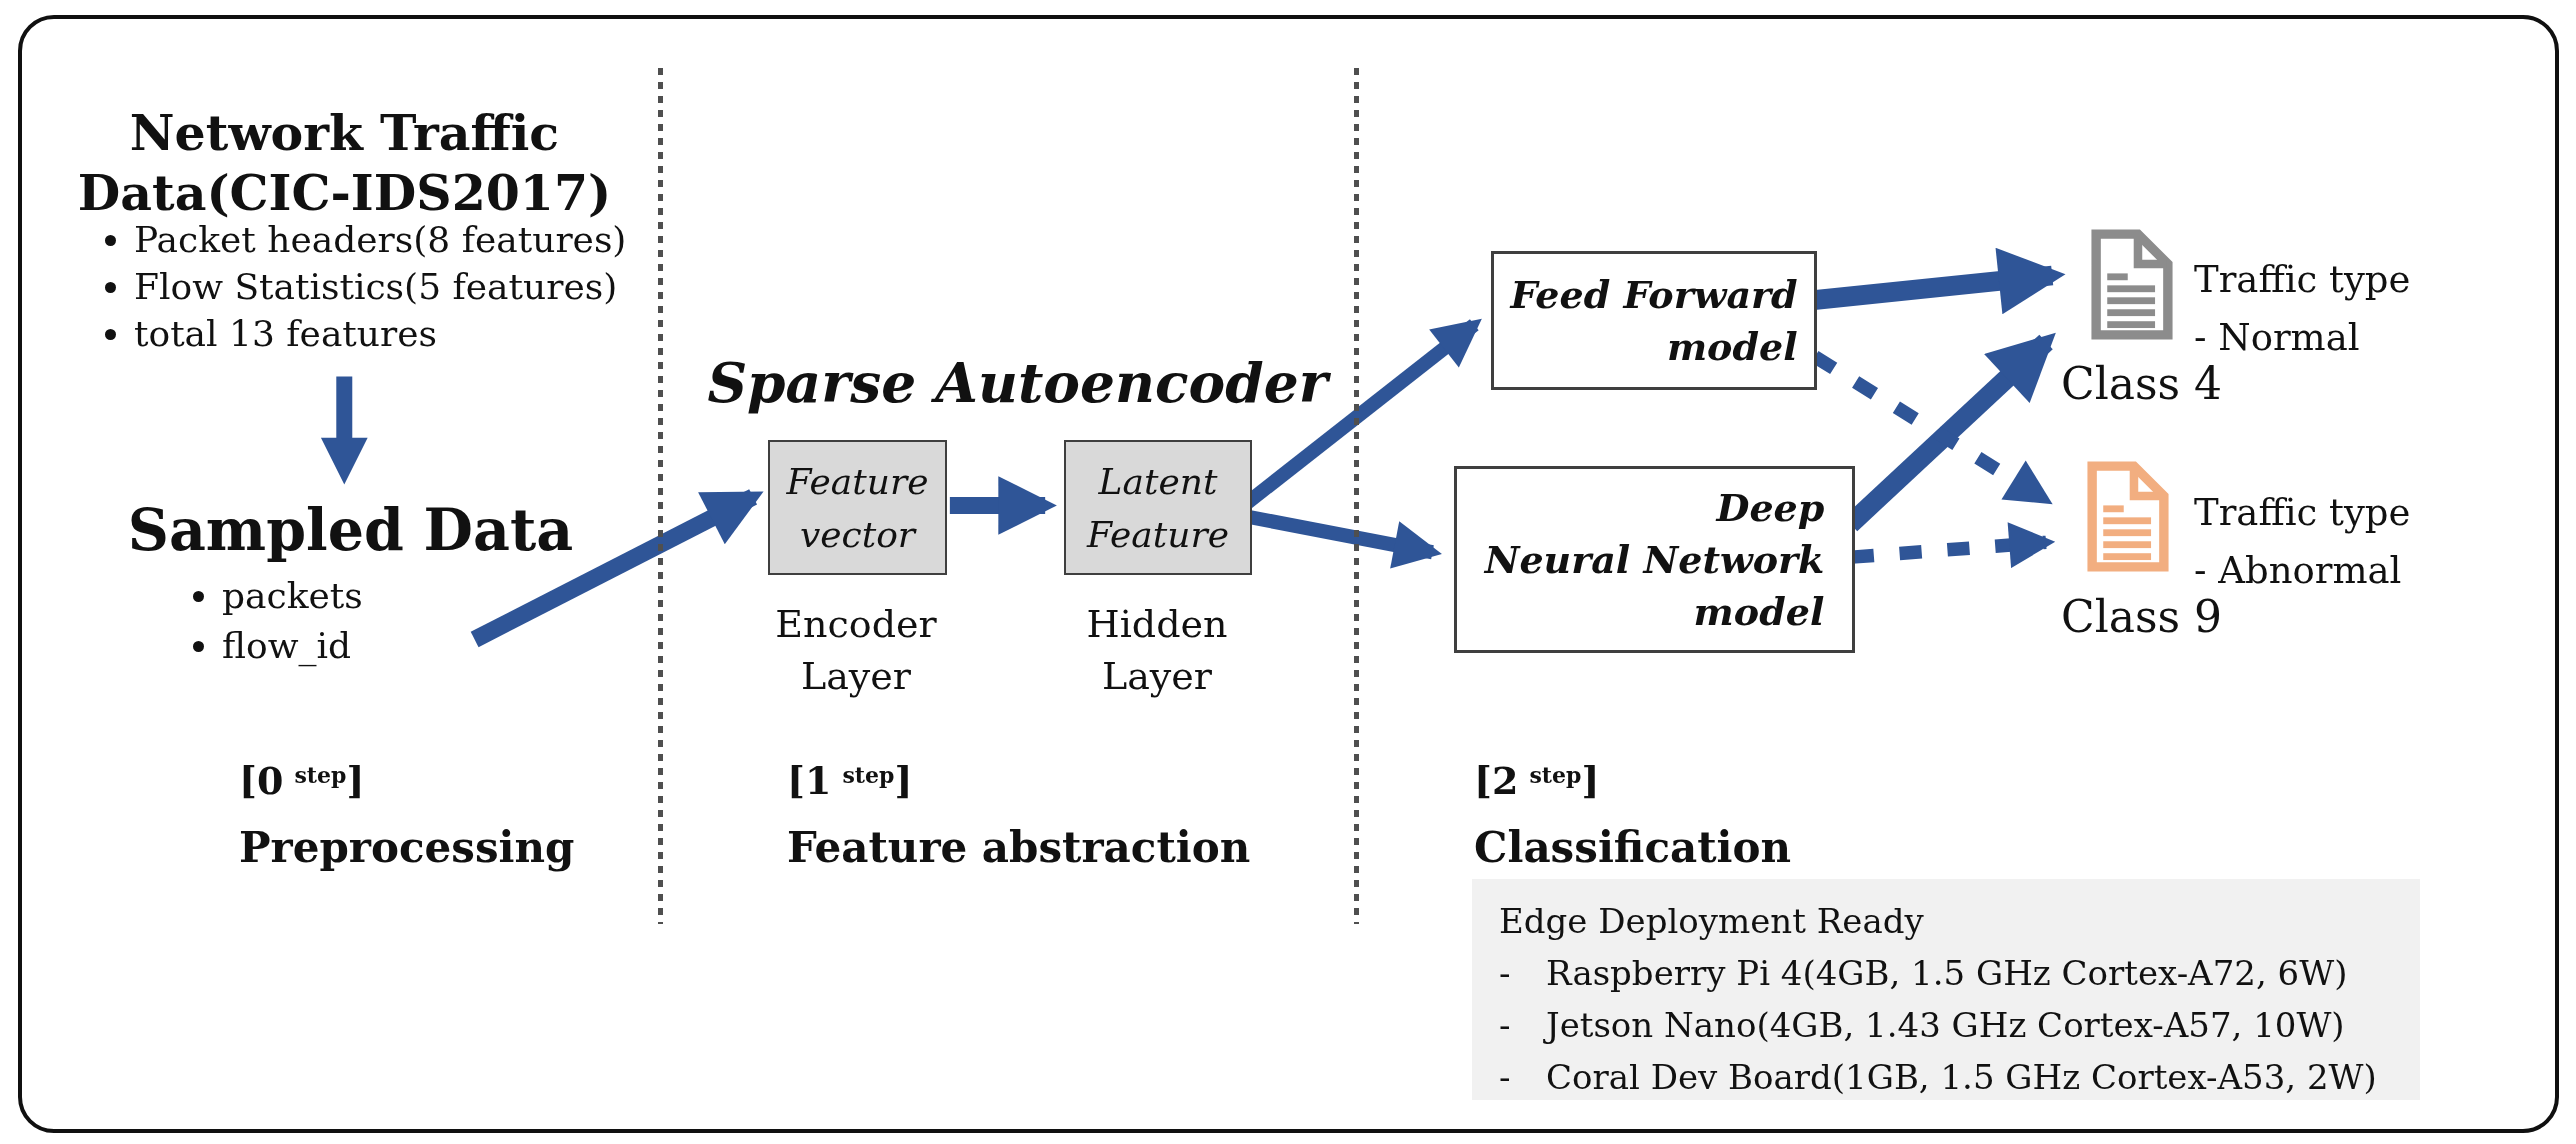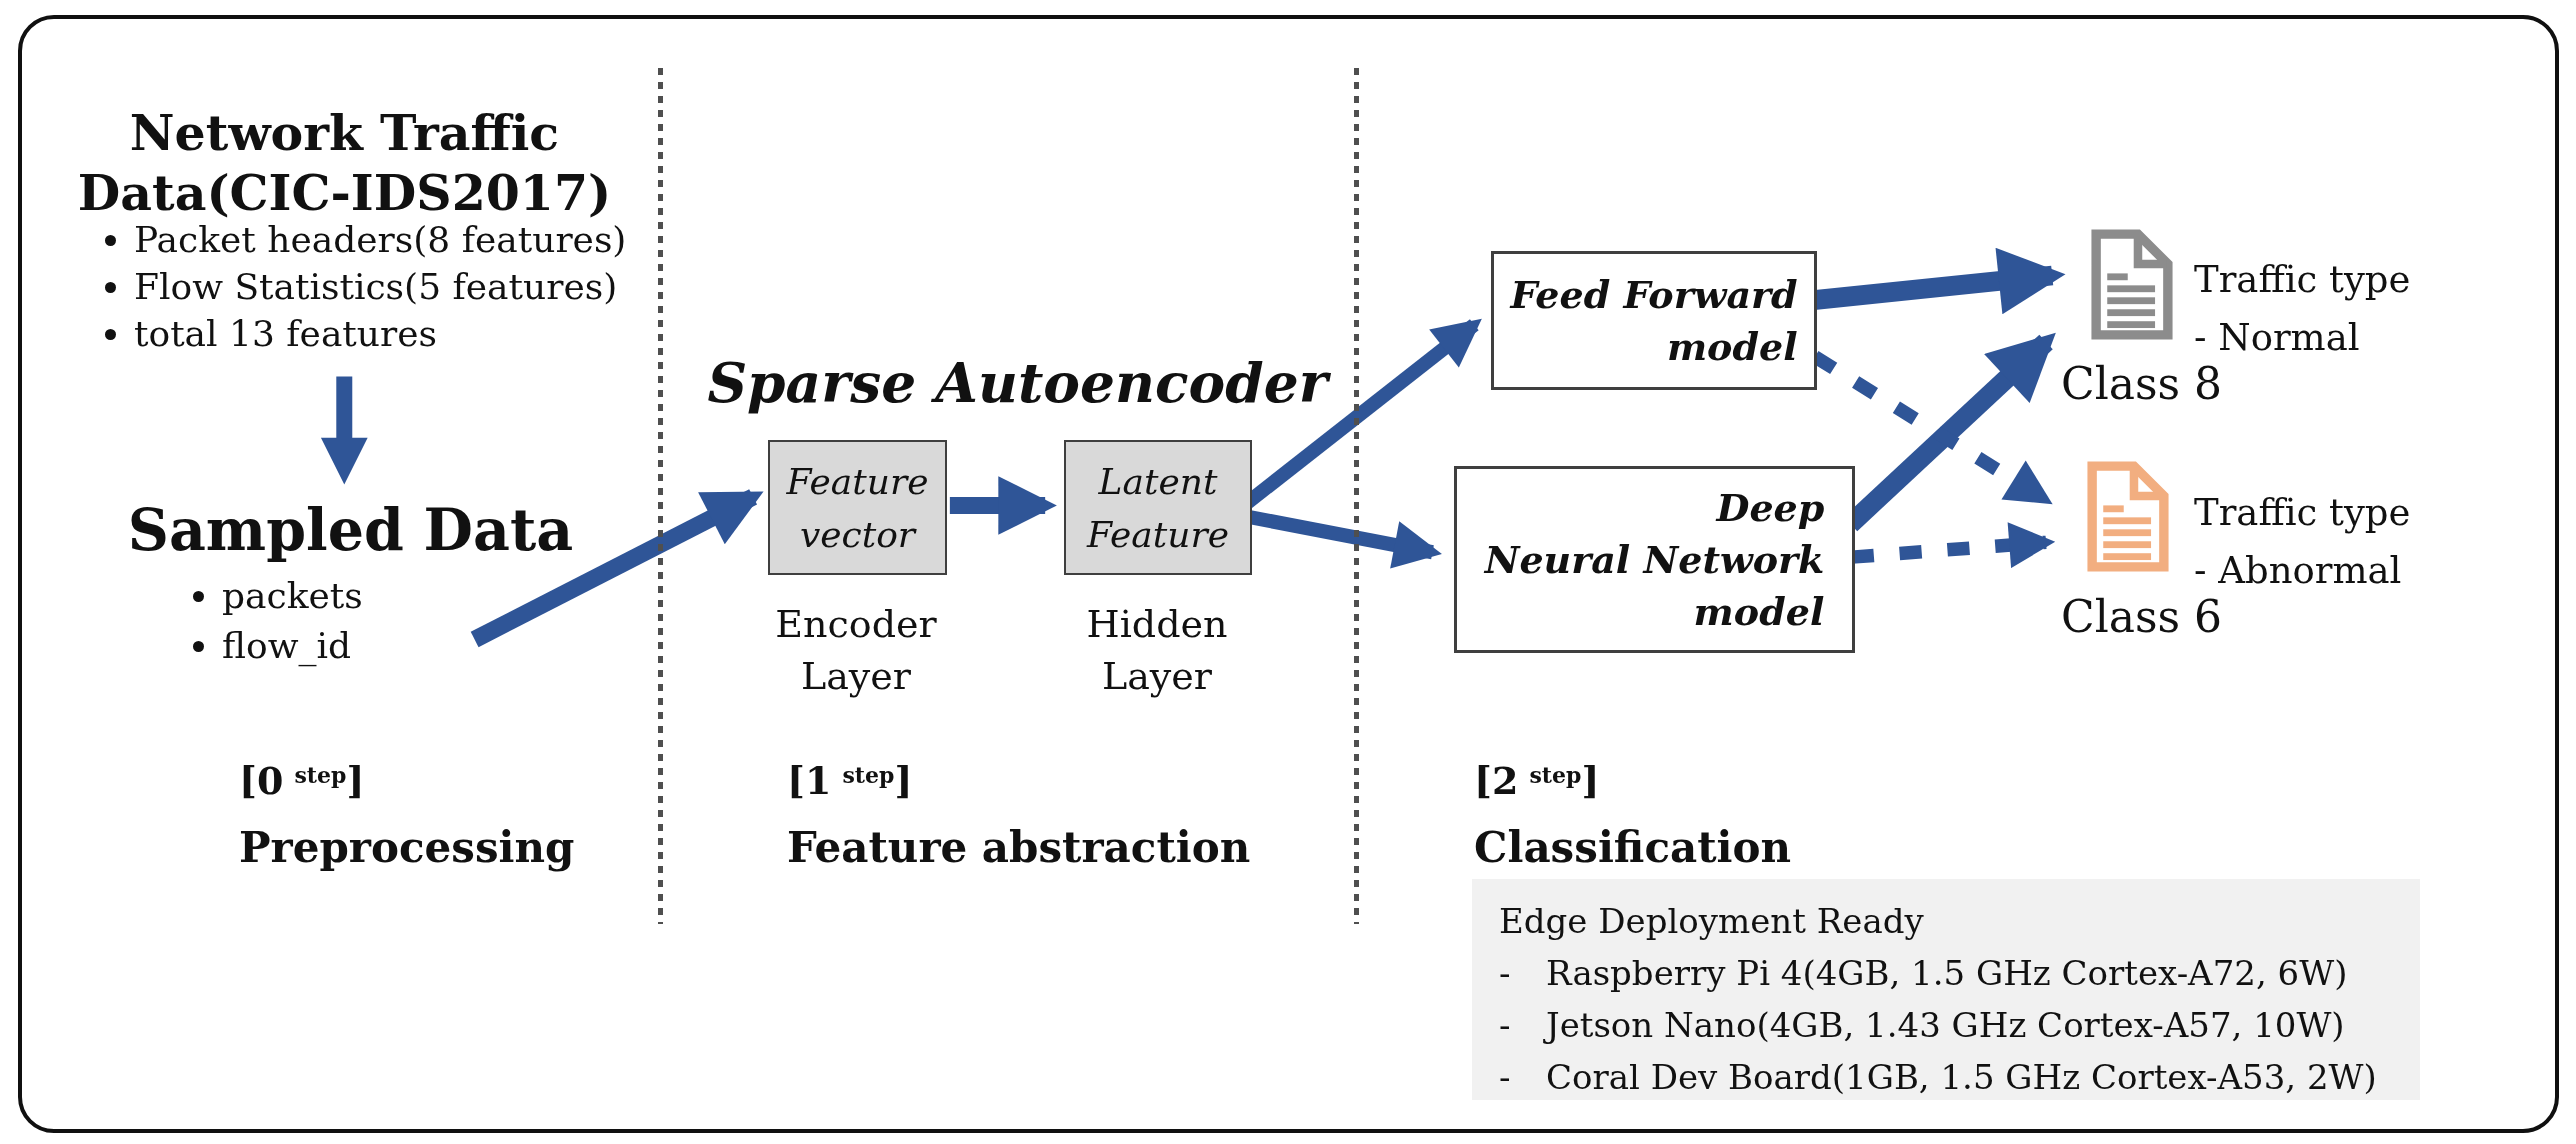--- a/index.html
+++ b/index.html
@@ -132,34 +132,34 @@
       <path d="M8,6 H57 L92,41 V124 H8 Z" style="fill:#fff;stroke:var(--c-class1_icon);stroke-width:11;"></path>
       <path d="M57,8 V41 H90" style="fill:none;stroke:var(--c-class1_icon);stroke-width:10;"></path>
       <rect x="21" y="52" width="24" height="8" style="fill:var(--c-class1_icon);"></rect>
       <rect x="21" y="66" width="56" height="8" style="fill:var(--c-class1_icon);"></rect>
       <rect x="21" y="80" width="56" height="8" style="fill:var(--c-class1_icon);"></rect>
       <rect x="21" y="94" width="56" height="8" style="fill:var(--c-class1_icon);"></rect>
       <rect x="21" y="108" width="56" height="8" style="fill:var(--c-class1_icon);"></rect>
     </svg>
     <div class="abs type-label c1-type preline">Traffic type
 - Normal</div>
-    <div class="abs class-name c1-name">Class 8</div>
+    <div class="abs class-name c1-name">Class 4</div>
 
     <svg class="abs doc-icon c2-icon" viewBox="0 0 100 130">
       <path d="M8,6 H57 L92,41 V124 H8 Z" style="fill:#fff;stroke:var(--c-class2_icon);stroke-width:11;"></path>
       <path d="M57,8 V41 H90" style="fill:none;stroke:var(--c-class2_icon);stroke-width:10;"></path>
       <rect x="21" y="52" width="24" height="8" style="fill:var(--c-class2_icon);"></rect>
       <rect x="21" y="66" width="56" height="8" style="fill:var(--c-class2_icon);"></rect>
       <rect x="21" y="80" width="56" height="8" style="fill:var(--c-class2_icon);"></rect>
       <rect x="21" y="94" width="56" height="8" style="fill:var(--c-class2_icon);"></rect>
       <rect x="21" y="108" width="56" height="8" style="fill:var(--c-class2_icon);"></rect>
     </svg>
     <div class="abs type-label c2-type preline">Traffic type
 - Abnormal</div>
-    <div class="abs class-name c2-name">Class 6</div>
+    <div class="abs class-name c2-name">Class 9</div>
 
     <div class="abs edge-box">
       <div>Edge Deployment Ready</div>
       <div class="edge-item">
         <span class="edge-dash">-</span>
         <span>Raspberry Pi 4(4GB, 1.5 GHz Cortex-A72, 6W)</span>
       </div>
       <div class="edge-item">
         <span class="edge-dash">-</span>
         <span>Jetson Nano(4GB, 1.43 GHz Cortex-A57, 10W)</span>

